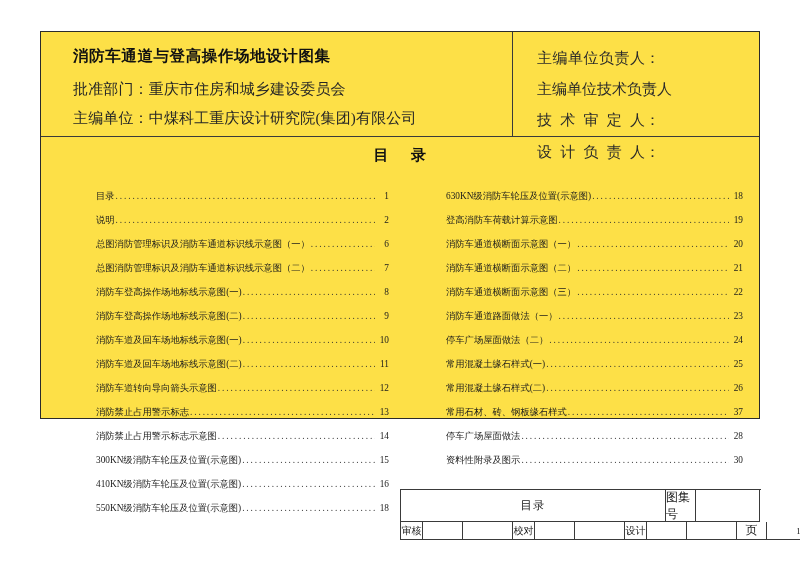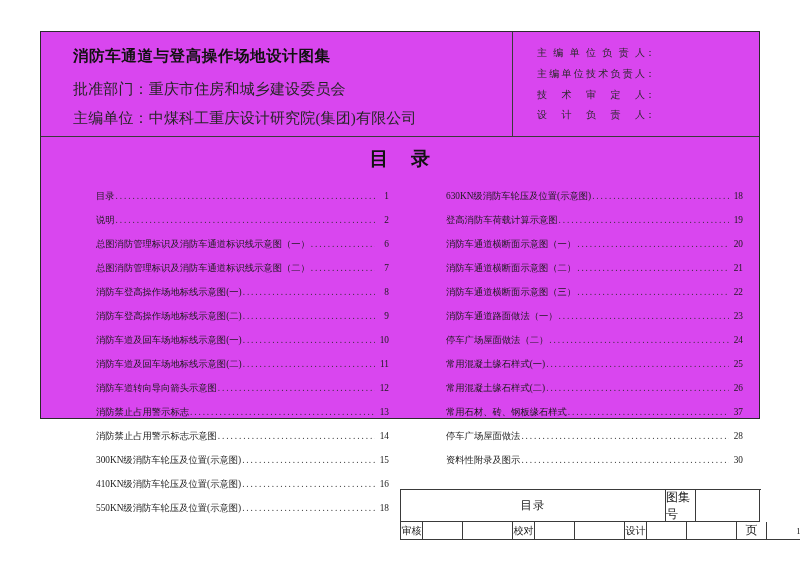--- a/index.html
+++ b/index.html
@@ -12,21 +12,21 @@
     position:relative;
   }
 
   
   #sheet-frame{
     position:absolute;
     left:40px; top:31px;
     width:720px; height:388px;
     border:1.6px solid #2b2b2b;
     box-sizing:border-box;
-    background:#d946ef;
+    background:#fde047;
   }
 
   
   #header-band{
     position:absolute;
     left:0; top:0;
     width:100%; height:105px;
     border-bottom:1.4px solid #3a3a3a;
     box-sizing:border-box;
     display:flex;
@@ -52,41 +52,41 @@
     color:#111;
   }
   .header-meta-line{
     font-size:15px;
     line-height:1.9;
     letter-spacing:.15px;
     color:#262626;
     white-space:nowrap;
   }
   .sign-line{
-    font-size:10px;
+    font-size:15px;
     line-height:2.08;
     color:#2a2a2a;
     white-space:nowrap;
   }
   .sign-label{
     display:inline-block;
     width:108px;
     text-align:justify;
     text-align-last:justify;
     vertical-align:baseline;
   }
   .sign-colon{letter-spacing:0;}
 
   
   #toc-heading{
     position:absolute;
     left:0; top:114px;
     width:100%;
     text-align:center;
-    font-size:19px;
+    font-size:15px;
     font-weight:bold;
     letter-spacing:.5px;
     color:#111;
     font-family:"Liberation Serif","DejaVu Serif",serif;
   }
   #toc-heading .gap{display:inline-block;width:22px;}
 
   
   #toc-columns{
     position:absolute;

